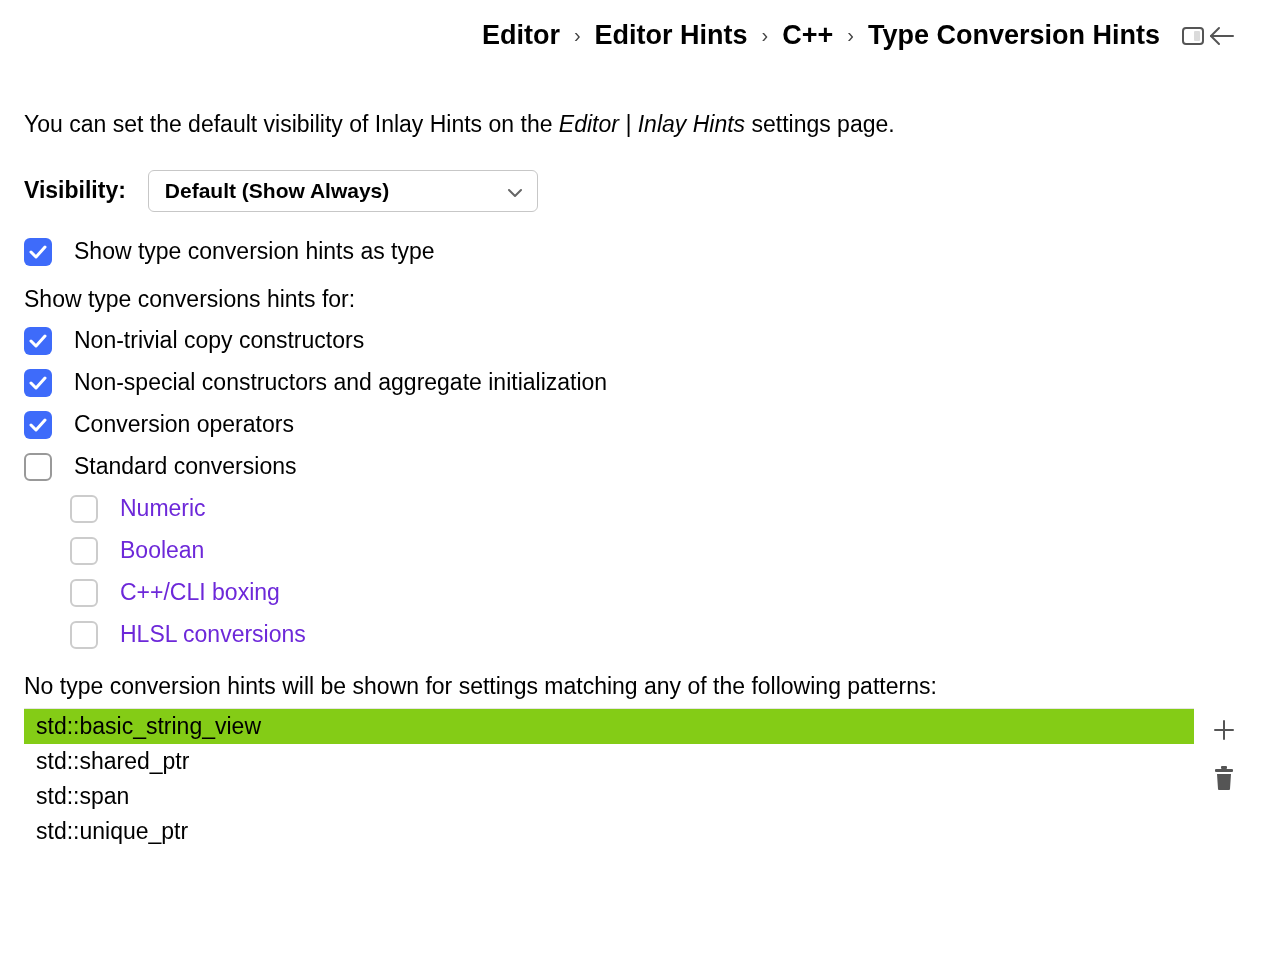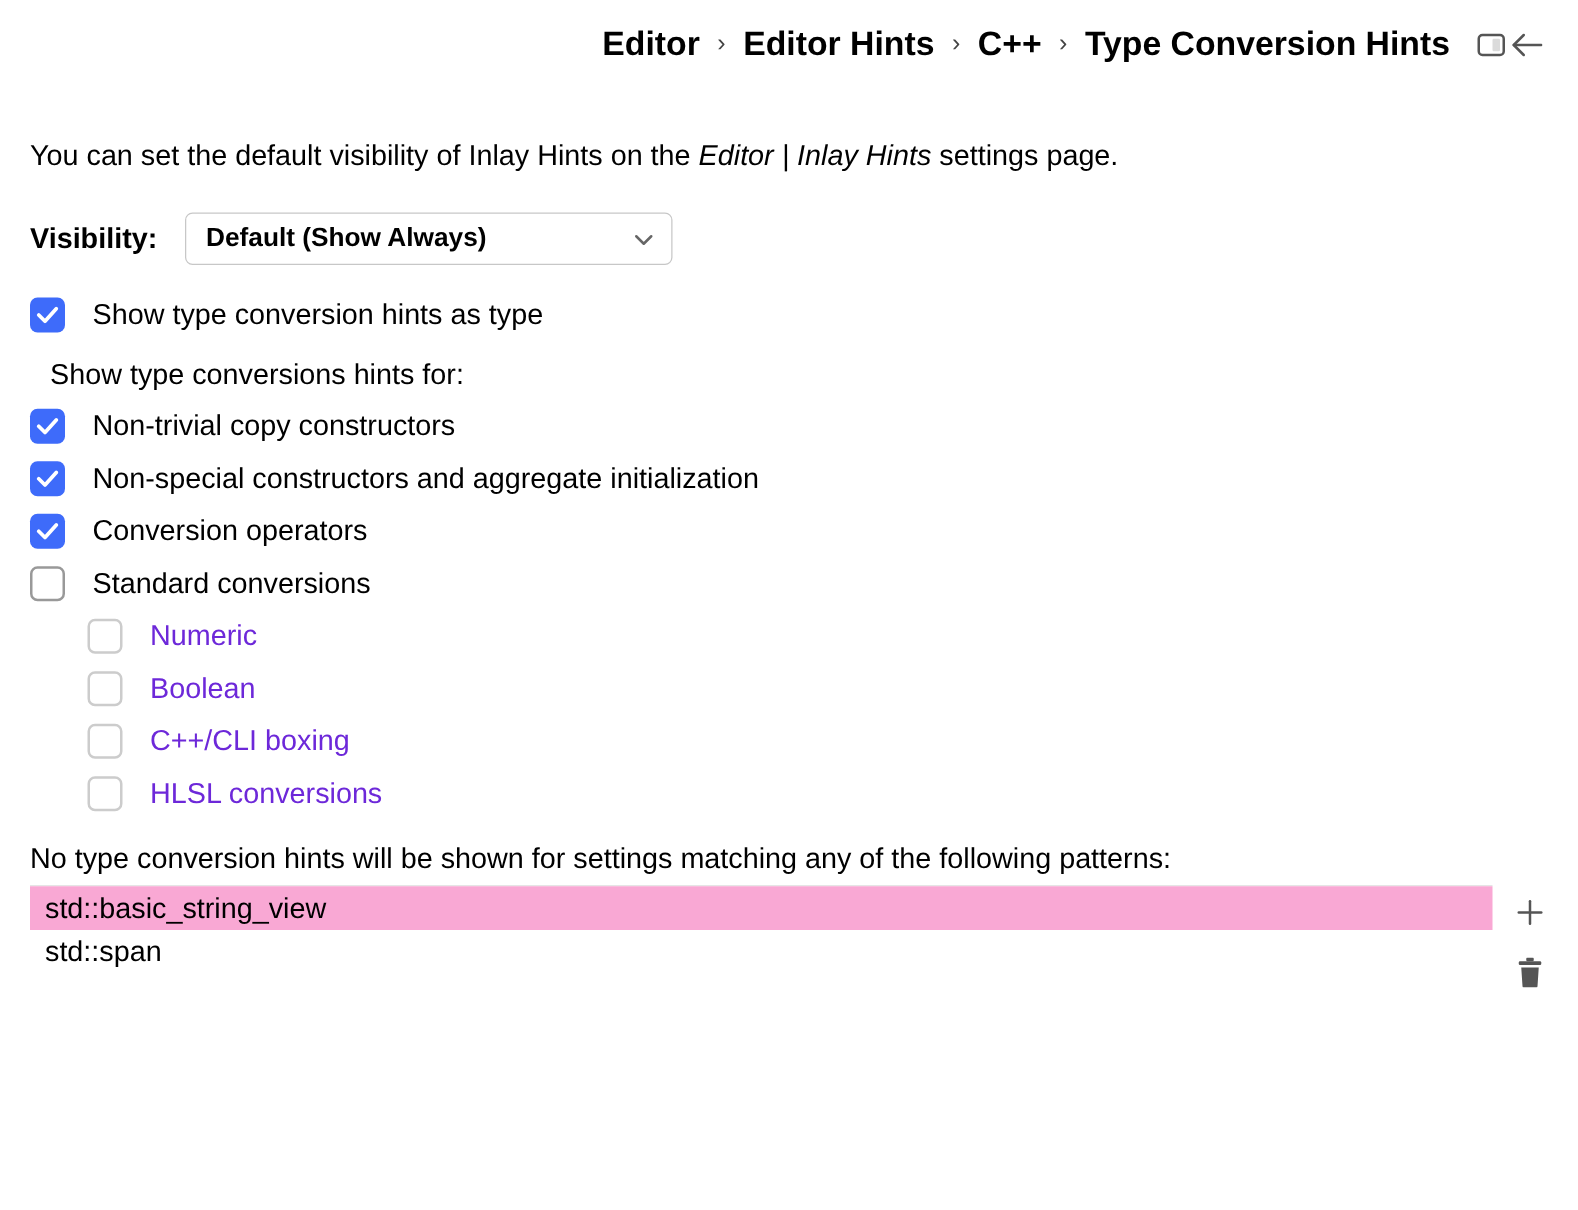--- a/index.html
+++ b/index.html
@@ -109,39 +109,39 @@
     background: #fff;
   }
   .checkbox.disabled {
     border: 2px solid #ccc;
     background: #fff;
     cursor: default;
   }
   .checkbox svg { display: block; }
   .checklabel.disabled { color: #6d28d9; }
   .section-label {
-    margin: 20px 0 12px 16px;
+    margin: 20px 0 12px 0;
   }
   .patterns-label {
     margin: 24px 0 8px 0;
   }
   .patterns-area {
     display: flex;
     gap: 16px;
   }
   .patterns-list {
     flex: 1;
     border-top: 1px solid #e5e5e5;
   }
   .pattern-item {
     padding: 4px 12px;
     font-size: 23px;
   }
   .pattern-item.selected {
-    background: #f9a8d4;
+    background: #84cc16;
   }
   .side-buttons {
     display: flex;
     flex-direction: column;
     gap: 20px;
     padding-top: 8px;
     color: #555;
   }
   .side-buttons .btn {
     cursor: pointer;
@@ -245,21 +245,23 @@
 <div class="check-row sub">
   <span class="checkbox disabled"></span>
   <span class="checklabel disabled">HLSL conversions</span>
 </div>
 
 <div class="patterns-label">No type conversion hints will be shown for settings matching any of the following patterns:</div>
 
 <div class="patterns-area">
   <div class="patterns-list">
     <div class="pattern-item selected">std::basic_string_view</div>
+    <div class="pattern-item">std::shared_ptr</div>
     <div class="pattern-item">std::span</div>
+    <div class="pattern-item">std::unique_ptr</div>
   </div>
   <div class="side-buttons">
     <div class="btn">
       <svg width="24" height="24" viewBox="0 0 24 24" fill="none" stroke="currentColor" stroke-width="2" stroke-linecap="round">
           <line x1="12" y1="3" x2="12" y2="21"></line>
           <line x1="3" y1="12" x2="21" y2="12"></line>
         </svg>
     </div>
     <div class="btn">
       <svg width="22" height="24" viewBox="0 0 22 24" fill="currentColor">

